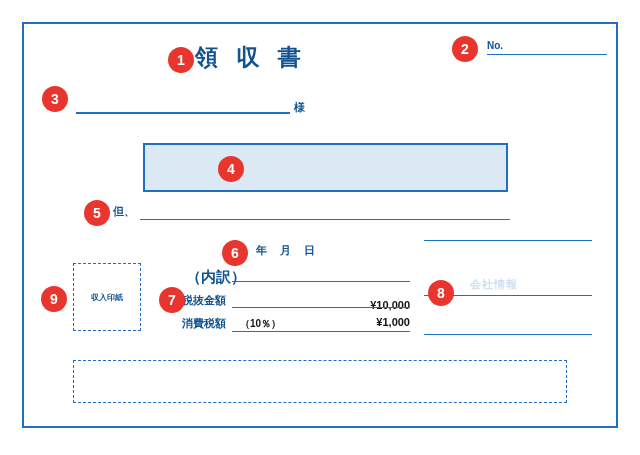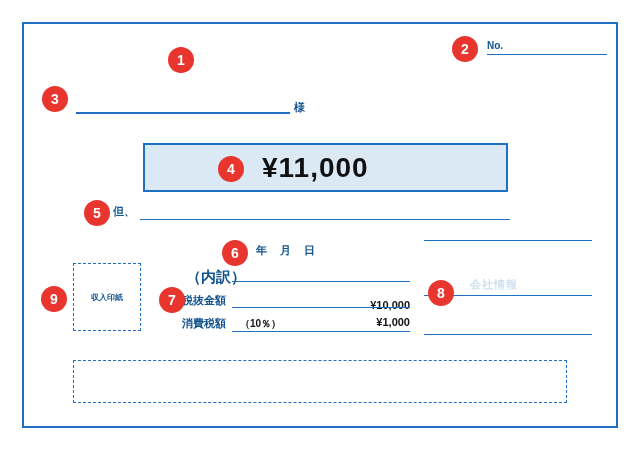--- a/index.html
+++ b/index.html
@@ -222,29 +222,29 @@
     font-family: "Liberation Sans", sans-serif;
   }
 </style>
 </head>
 <body>
 
 <div id="receipt-root">
 
   <div class="receipt-frame"></div>
 
+  <div class="title">領 収 書</div>
 
   <div class="no-label">No.</div>
   <div class="no-line"></div>
 
   <div class="name-line"></div>
   <div class="sama">様</div>
 
   <div class="amount-box"></div>
-  <div class="amount-text">¥11,000</div>
 
   <div class="tadashi">但、</div>
   <div class="tadashi-line"></div>
 
 
   <div class="date-row">年　月　日</div>
 
   <div class="breakdown-label">（内訳）</div>
 
   <div class="bd-line" style="top:281px;"></div>

